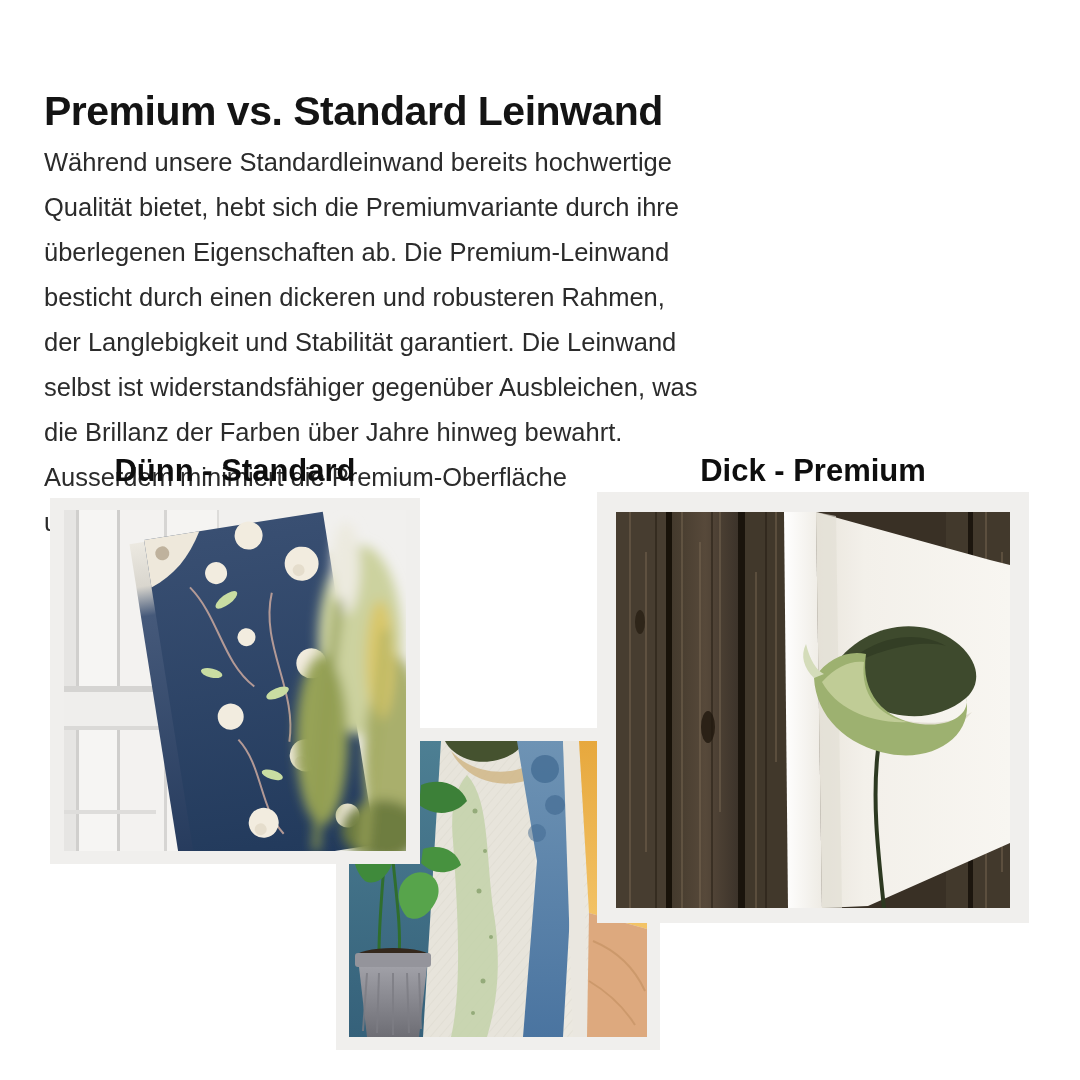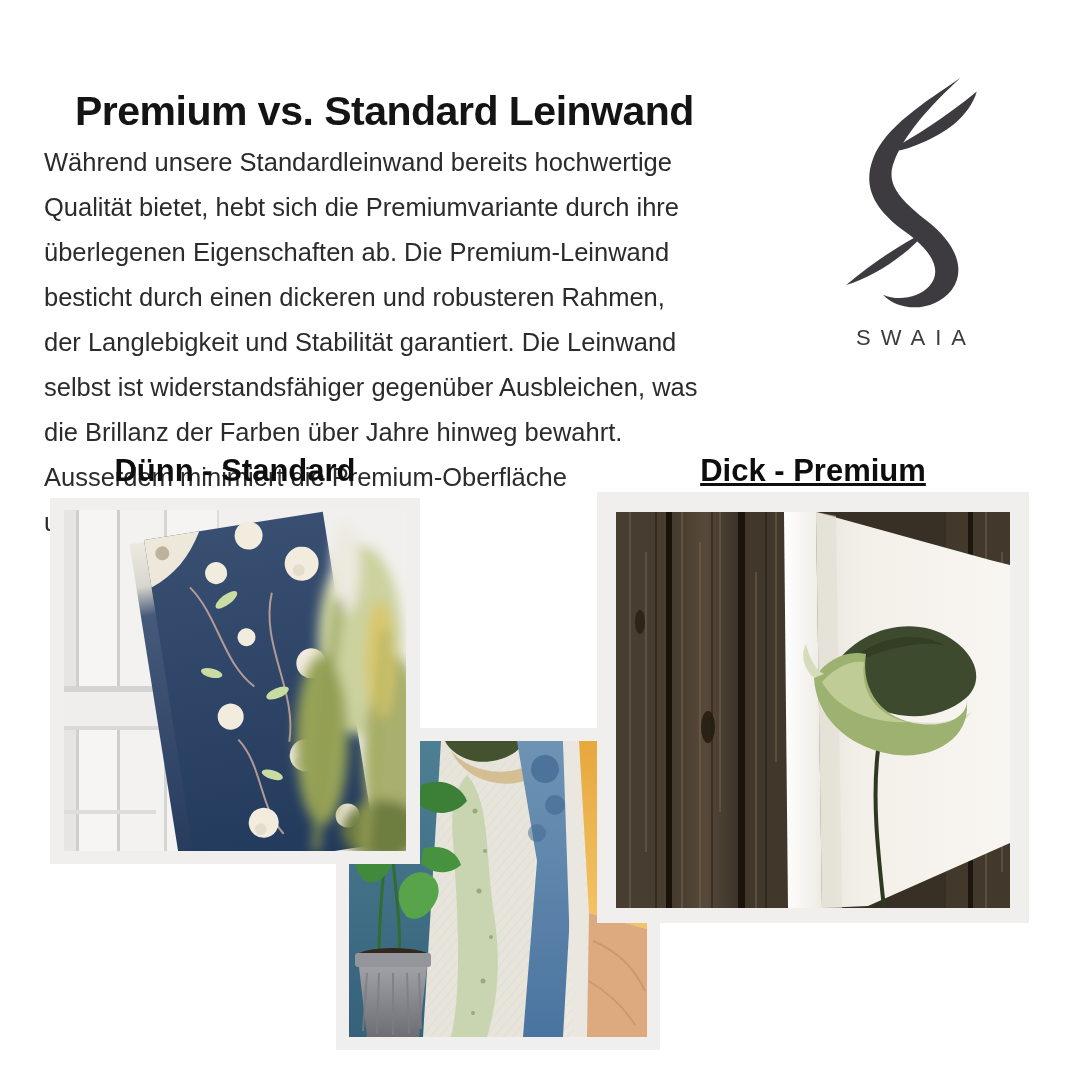--- a/index.html
+++ b/index.html
@@ -2,38 +2,38 @@
 <html><head>
 <meta charset="utf-8">
 <style>
   html,body { margin:0; padding:0; background:#ffffff; }
   .stage {
     position:relative; width:1080px; height:1080px; background:#ffffff;
     overflow:hidden; font-family:"Liberation Sans","DejaVu Sans",sans-serif;
   }
   .page-title {
     position:absolute; left:44px; top:62px; width:800px;
-    font-size:41px; font-weight:700; letter-spacing:-0.5px; color:#141414; line-height:1.1;margin-left:31px;
+    font-size:41px; font-weight:700; letter-spacing:-0.5px; color:#141414; line-height:1.1;
   }
   .intro {
     position:absolute; left:44px; top:114px; width:790px;
     font-size:25.5px; line-height:45px; color:#2b2b2b; white-space:pre-line;
   }
   .logo { position:absolute; left:833px; top:76px; width:156px; text-align:center; }
   .logo svg { display:block; margin:0 auto; width:138px; height:242px; }
   .wordmark {
     margin-top:7px; font-size:22px; letter-spacing:10px; padding-left:10px;
     color:#3d3b40; font-weight:400;
   }
   .section-label {
     position:absolute; top:451px; font-size:31px; font-weight:700; color:#0e0e0e;
     text-align:center; line-height:40px;
   }
   .label-standard { left:50px;  width:370px; }
-  .label-premium  { left:597px; width:432px;text-decoration:underline; }
+  .label-premium  { left:597px; width:432px; }
   .card { position:absolute; background:#f0efed; }
   .card-standard { left:50px;  top:498px; width:370px; height:366px; z-index:2; }
   .card-detail   { left:336px; top:728px; width:324px; height:322px; z-index:1; }
   .card-premium  { left:597px; top:492px; width:432px; height:431px; z-index:3; }
   .photo { position:absolute; overflow:hidden; }
   .card-standard .photo { left:14px; top:12px; width:342px; height:341px; }
   .card-detail   .photo { left:13px; top:13px; width:298px; height:296px; }
   .card-premium  .photo { left:19px; top:20px; width:394px; height:396px; }
   .photo svg { display:block; width:100%; height:100%; }
 </style>
@@ -47,30 +47,20 @@
   <p class="intro">Während unsere Standardleinwand bereits hochwertige
 Qualität bietet, hebt sich die Premiumvariante durch ihre
 überlegenen Eigenschaften ab. Die Premium-Leinwand
 besticht durch einen dickeren und robusteren Rahmen,
 der Langlebigkeit und Stabilität garantiert. Die Leinwand
 selbst ist widerstandsfähiger gegenüber Ausbleichen, was
 die Brillanz der Farben über Jahre hinweg bewahrt.
 Ausserdem minimiert die Premium-Oberfläche
 unerwünschte Reflexionen.</p>
 
-  <div class="logo">
-    <svg viewBox="0 0 140 250" aria-hidden="true">
-      <g fill="#3d3b40">
-        <path d="M138,16 C104,44 74,62 48,77 C58,80 92,67 114,50 C126,40 134,29 138,16 Z"></path>
-        <path d="M121,2 C84,27 43,53 31,85 C19,116 34,139 64,161 C92,181 103,201 89,217 C78,229 57,233 41,226 C59,245 95,243 112,221 C128,199 115,172 87,150 C59,128 44,112 52,90 C61,63 89,31 121,2 Z"></path>
-        <path d="M3,216 C30,193 59,174 88,159 C63,187 32,207 3,216 Z"></path>
-      </g>
-    </svg>
-    <div class="wordmark">SWAIA</div>
-  </div>
 
   <div class="section-label label-standard">Dünn - Standard</div>
   <div class="section-label label-premium">Dick - Premium</div>
 
   <div class="card card-detail">
     <div class="photo">
       <svg viewBox="0 0 298 296" preserveAspectRatio="none">
         <defs>
           <linearGradient id="mp-teal" x1="0" y1="0" x2="0" y2="1">
               <stop offset="0" stop-color="#4d7f93"></stop>

